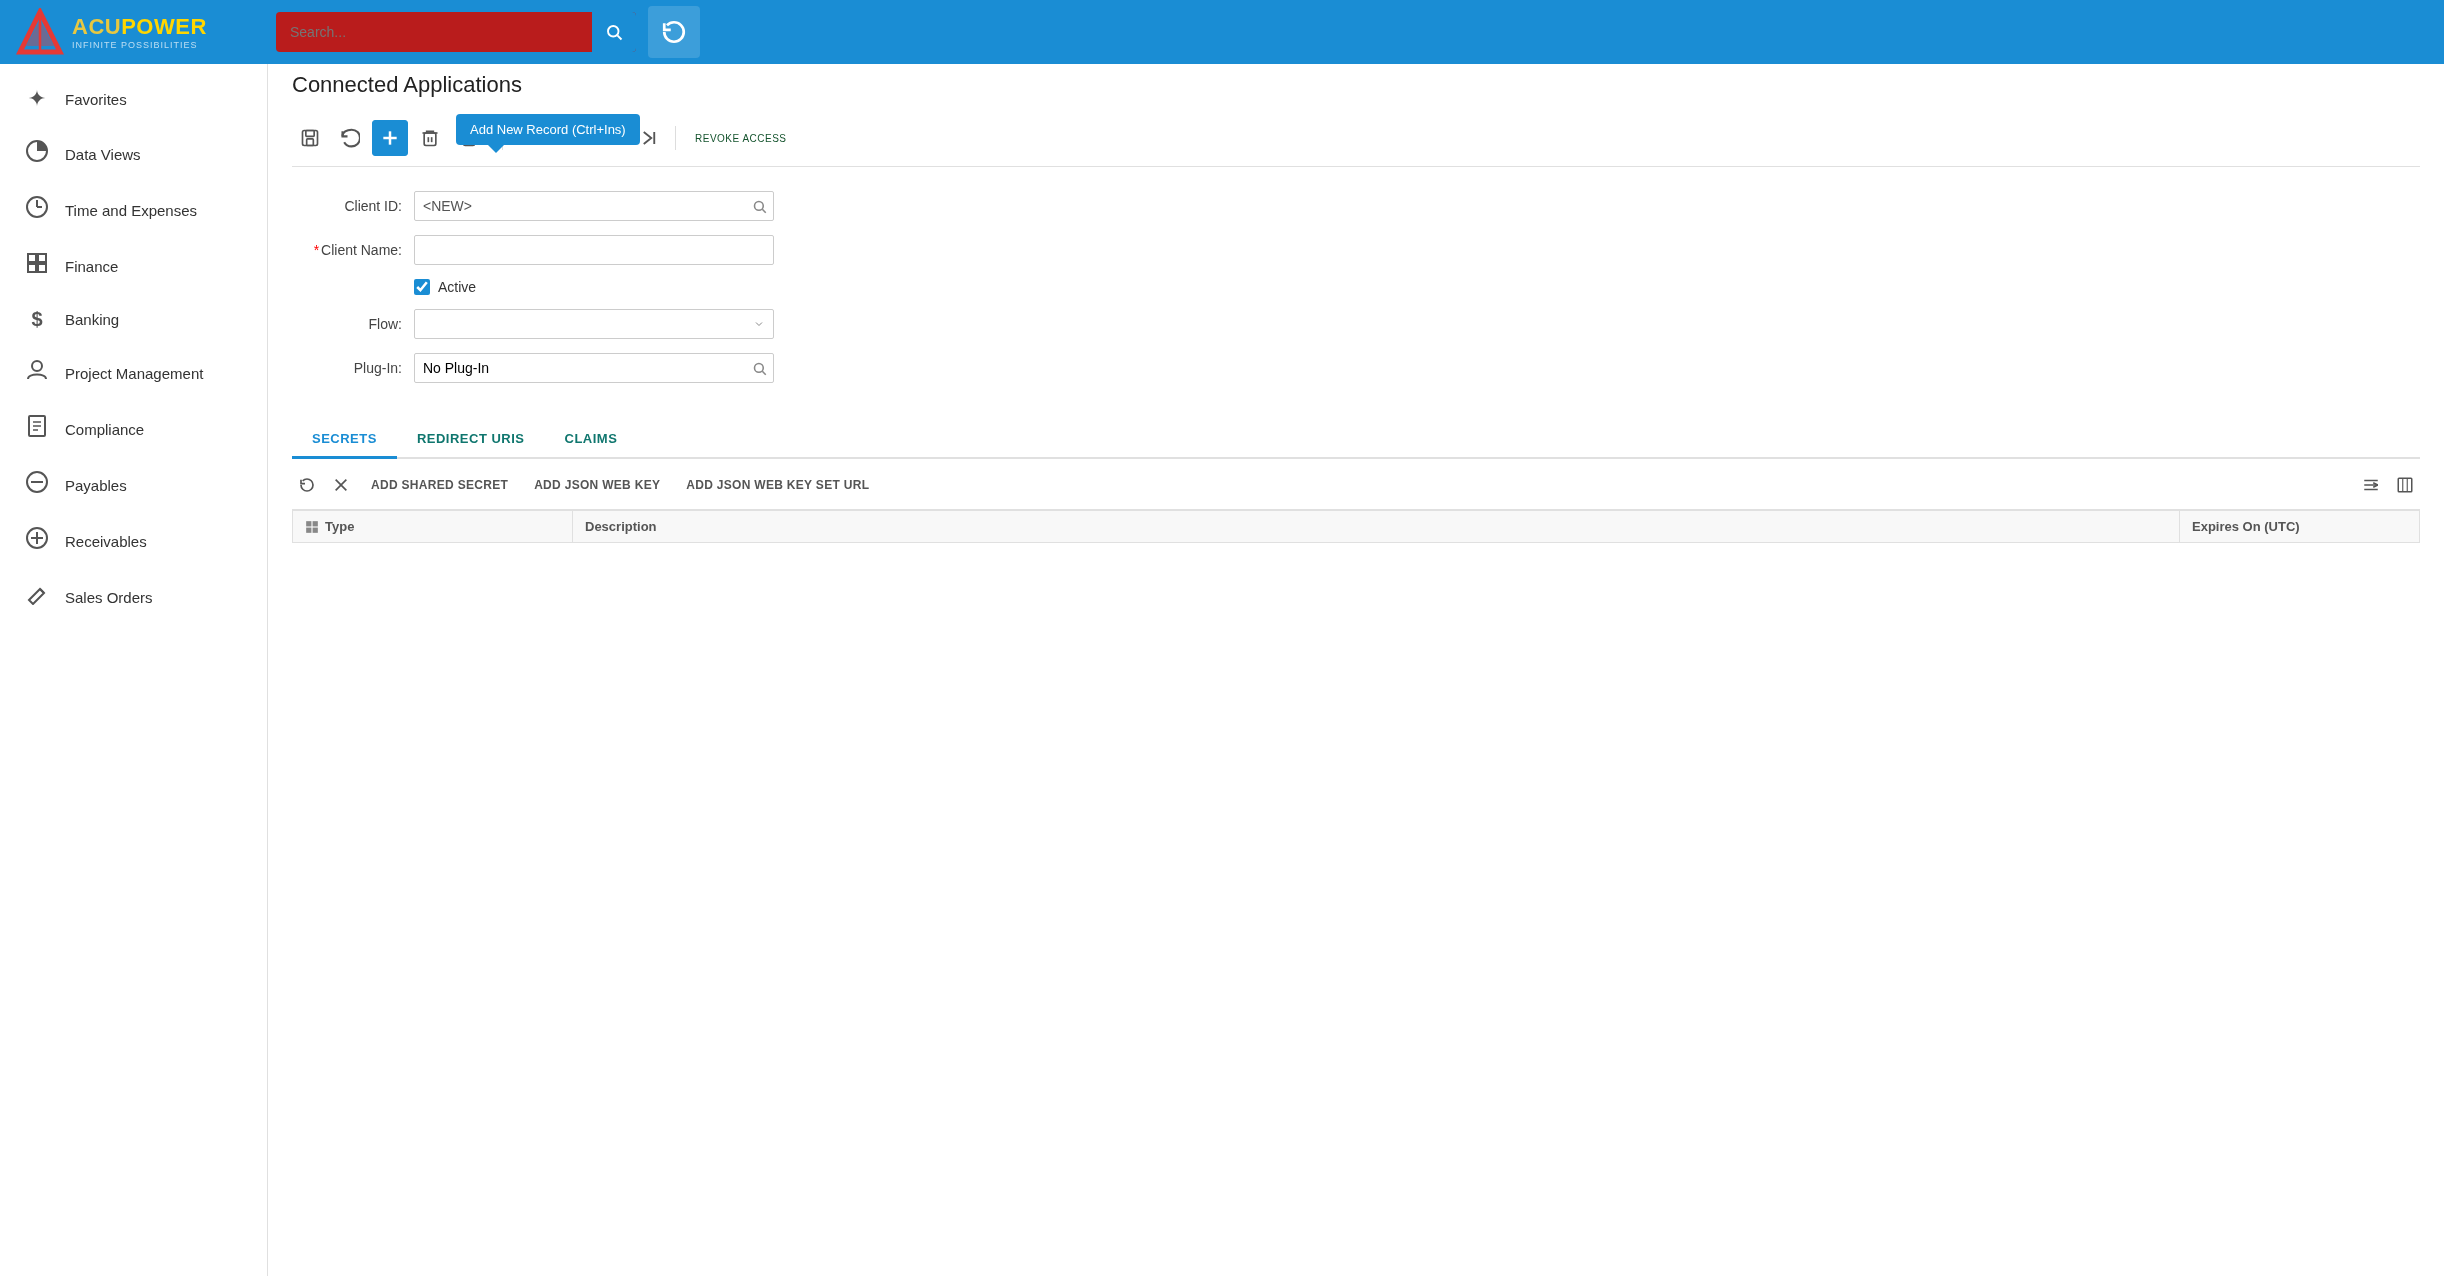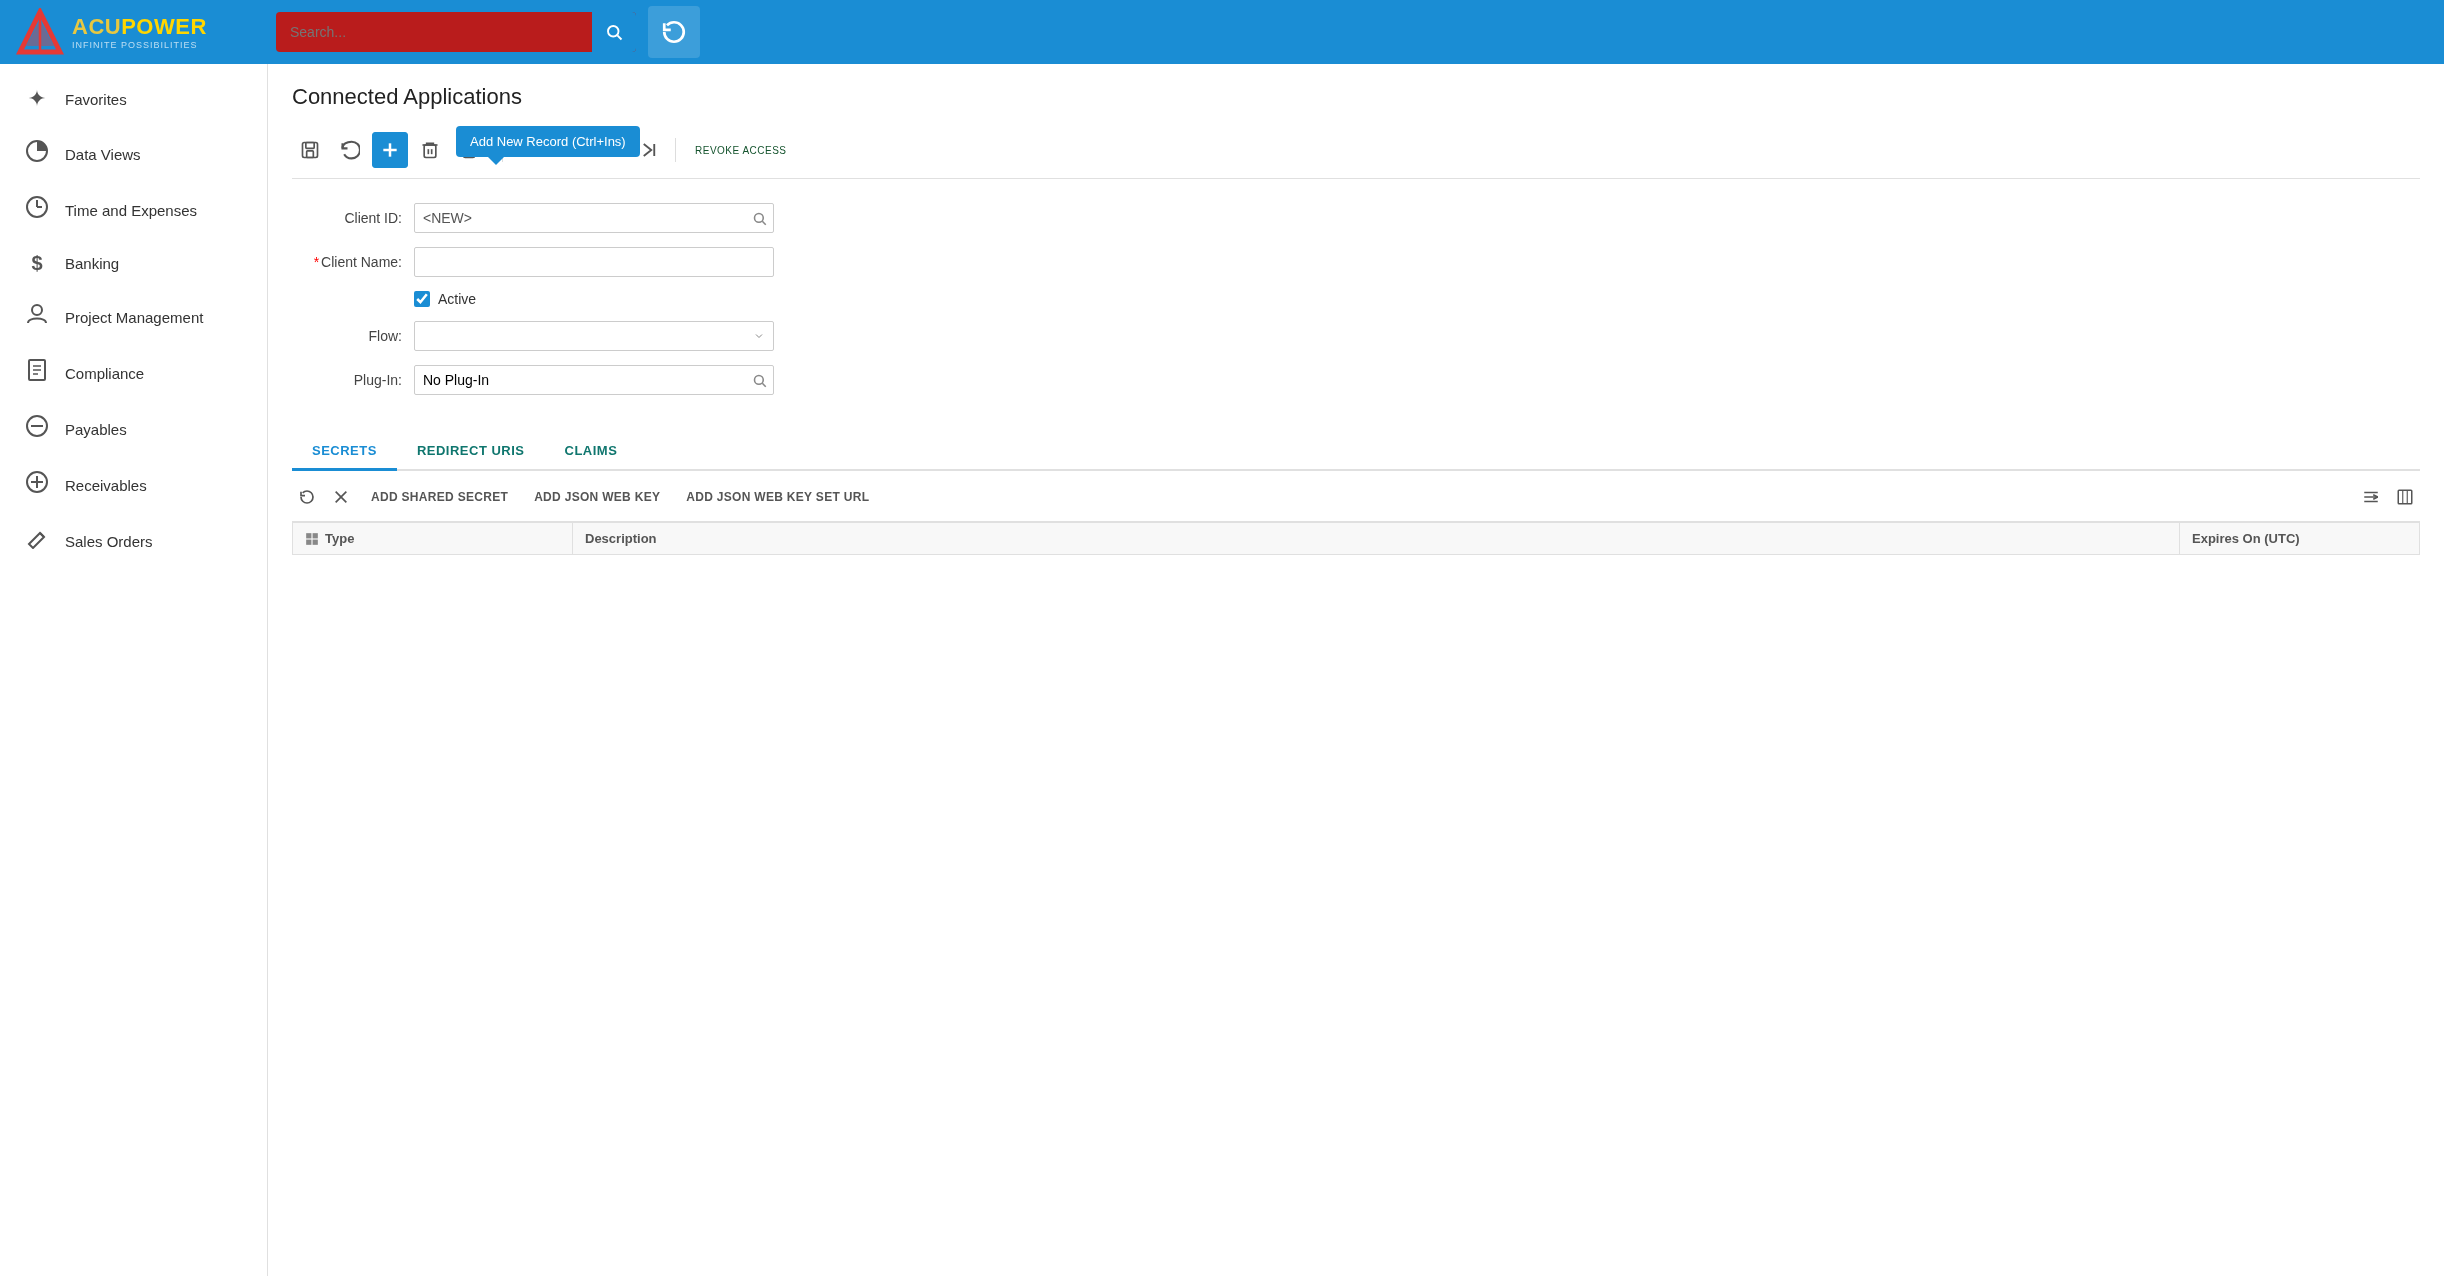--- a/index.html
+++ b/index.html
@@ -108,21 +108,21 @@
       border-left: 3px solid transparent;
     }
     .sidebar-item .icon { font-size: 22px; color: #555; flex-shrink: 0; width: 28px; text-align: center; }
     .sidebar-item .label { font-weight: 400; }
 
     
     .content-area {
       flex: 1;
       background: white;
       overflow-y: auto;
-      padding: 20px 24px;
+      padding: 8px 24px;
     }
     .page-title {
       font-size: 22px;
       font-weight: 400;
       color: #222;
       margin-bottom: 16px;
     }
 
     
     .toolbar {
@@ -388,20 +388,31 @@
       <span class="icon">
         <svg width="22" height="22" viewBox="0 0 22 22">
             <circle cx="11" cy="11" r="10" fill="none" stroke="#555" stroke-width="2"></circle>
             <line x1="11" y1="11" x2="11" y2="4" stroke="#555" stroke-width="2"></line>
             <line x1="11" y1="11" x2="16" y2="11" stroke="#555" stroke-width="2"></line>
           </svg>
       </span>
       <span class="label">Time and Expenses</span>
     </div>
 
+    <div class="sidebar-item">
+      <span class="icon">
+        <svg width="22" height="22" viewBox="0 0 22 22">
+            <rect x="2" y="2" width="8" height="8" fill="none" stroke="#555" stroke-width="2"></rect>
+            <rect x="12" y="2" width="8" height="8" fill="none" stroke="#555" stroke-width="2"></rect>
+            <rect x="2" y="12" width="8" height="8" fill="none" stroke="#555" stroke-width="2"></rect>
+            <rect x="12" y="12" width="8" height="8" fill="none" stroke="#555" stroke-width="2"></rect>
+          </svg>
+      </span>
+      <span class="label">Finance</span>
+    </div>
 
     <div class="sidebar-item">
       <span class="icon" style="font-size:20px;font-weight:bold;color:#555;">$</span>
       <span class="label">Banking</span>
     </div>
 
     <div class="sidebar-item">
       <span class="icon">
         <svg width="22" height="22" viewBox="0 0 22 22">
             <circle cx="11" cy="7" r="5" fill="none" stroke="#555" stroke-width="2"></circle>

